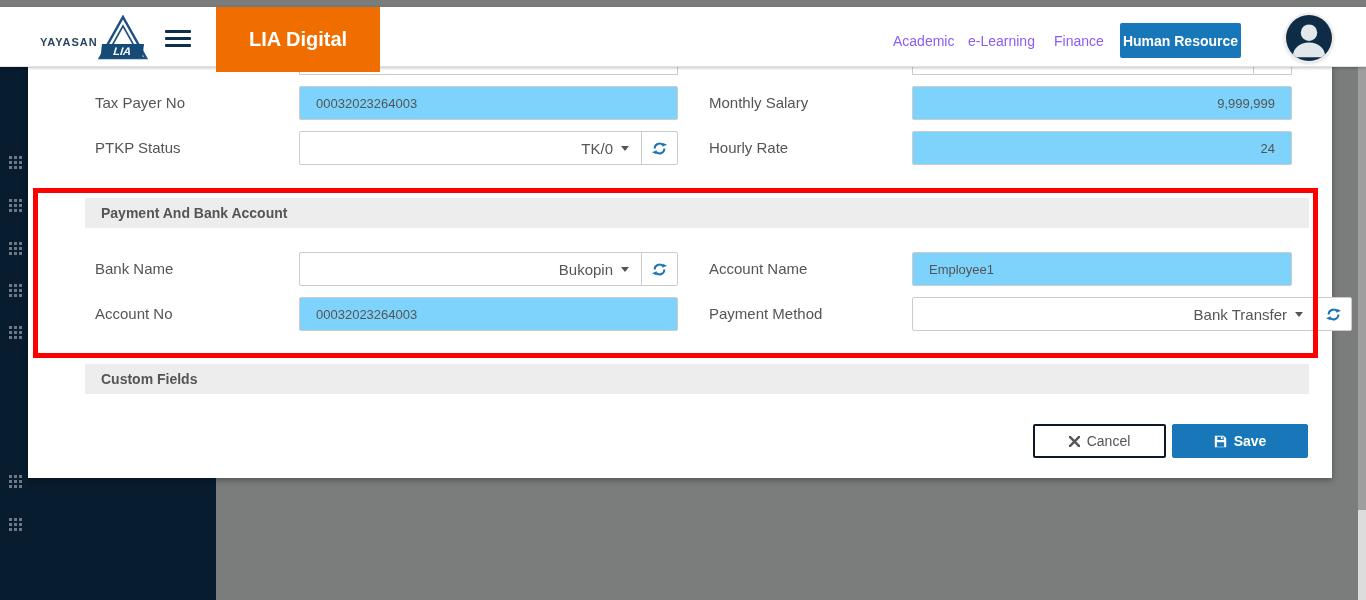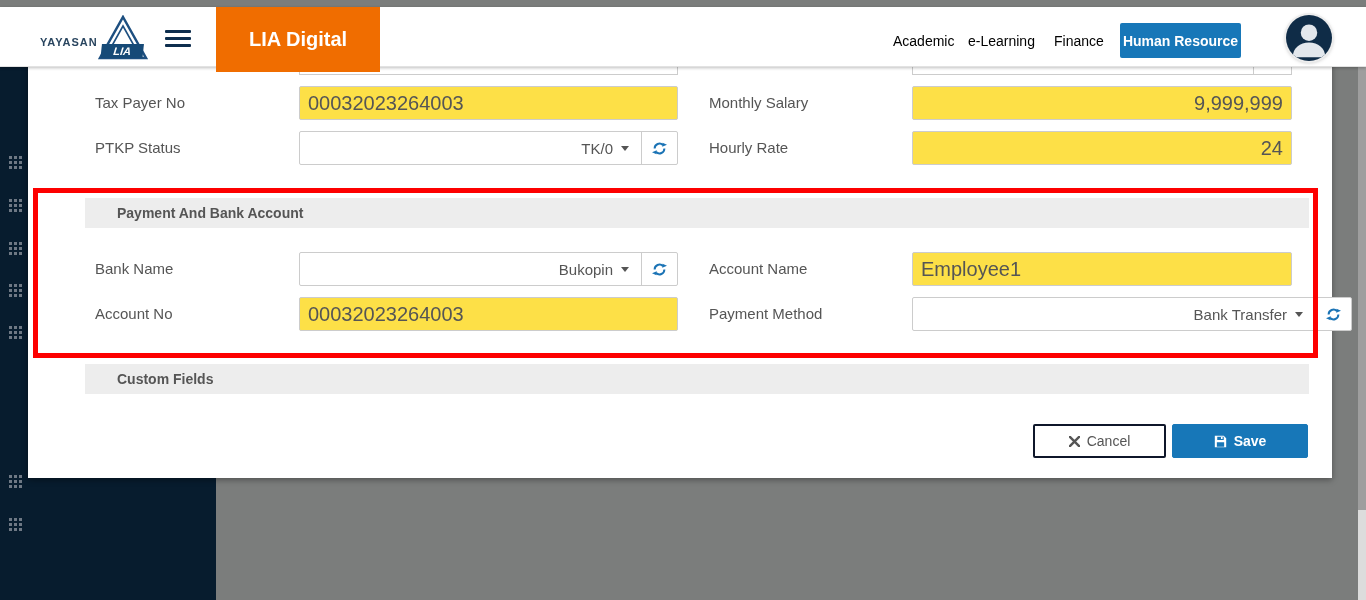--- a/index.html
+++ b/index.html
@@ -21,40 +21,40 @@
     box-shadow:5px 0 #6e7884,10px 0 #6e7884,0 5px #6e7884,5px 5px #6e7884,10px 5px #6e7884,0 10px #6e7884,5px 10px #6e7884,10px 10px #6e7884; }
   .gi1{top:96px;} .gi2{top:139px;} .gi3{top:182px;} .gi4{top:224px;} .gi5{top:266px;} .gi6{top:415px;} .gi7{top:458px;}
 
   
   .brand-text { position:absolute; left:40px; top:29px; font-size:11px; letter-spacing:1px; color:#29455f; font-weight:bold; }
   .logo { position:absolute; left:98px; top:8px; }
   .hamburger { position:absolute; left:165px; top:23px; width:26px; height:17px; cursor:pointer; }
   .hamburger span { display:block; height:3px; background:#0e2e4e; border-radius:1px; margin-bottom:4px; }
   .app-title { position:absolute; left:216px; top:0; width:164px; height:65px; background:#f06d00; color:#fff;
     font-size:20px; font-weight:bold; display:flex; align-items:center; justify-content:center; }
-  .nav-link { position:absolute; top:26px; font-size:14px; color:#000000; cursor:pointer; white-space:nowrap; }
+  .nav-link { position:absolute; top:26px; font-size:14px; color:#8b5cf6; cursor:pointer; white-space:nowrap; }
   .nav-academic { left:893px; } .nav-elearning { left:968px; } .nav-finance { left:1054px; }
   .nav-hr { position:absolute; left:1120px; top:16px; width:121px; height:35px; background:#1777b8; border-radius:2px;
     color:#fff; font-size:14px; font-weight:bold; display:flex; align-items:center; justify-content:center; cursor:pointer; }
   .avatar { position:absolute; left:1286px; top:8px; width:46px; height:46px; border-radius:50%; background:#0f2c47;
     overflow:hidden; box-shadow:0 0 0 2px #ededed, 0 1px 4px rgba(0,0,0,.35); cursor:pointer; }
 
   
   .fl { position:absolute; font-size:15px; color:#555; }
-  .inp { position:absolute; height:34px; border:1px solid #ccc; border-radius:2px; background:#fde047;
-    font-family:"Liberation Sans",sans-serif; font-size:20px; color:#555; padding:0 8px; outline:none; }
+  .inp { position:absolute; height:34px; border:1px solid #ccc; border-radius:2px; background:#7dd3fc;
+    font-family:"Liberation Sans",sans-serif; font-size:13px; color:#555; padding:0 16px; outline:none; }
   .inp.num { text-align:right; }
   .partial { position:absolute; top:61px; height:14px; border:1px solid #ccc; border-top:none; background:#fff; }
   .pdiv { position:absolute; right:37px; top:0; height:100%; border-left:1px solid #ccc; }
   .select-group { position:absolute; height:34px; border:1px solid #ccc; border-radius:2px; background:#fff; display:flex; }
   .select-box { flex:1; display:flex; align-items:center; justify-content:flex-end; padding:0 12px; font-size:15px; color:#555; cursor:pointer; }
   .caret { width:0; height:0; border-left:4px solid transparent; border-right:4px solid transparent; border-top:5px solid #555; margin-left:8px; }
   .refresh-btn { width:36px; border-left:1px solid #ccc; display:flex; align-items:center; justify-content:center; cursor:pointer; }
   .section-bar { position:absolute; left:73px; width:1224px; height:30px; background:#ededed; display:flex; align-items:center;
-    padding-left:32px; font-size:14px; font-weight:bold; color:#555; }
+    padding-left:16px; font-size:14px; font-weight:bold; color:#555; }
   .highlight-box { position:absolute; left:33px; top:188px; width:1285px; height:170px; border:5px solid #fd0000; z-index:4; pointer-events:none; }
 
   .btn { position:absolute; top:424px; height:34px; border-radius:2px; display:flex; align-items:center; justify-content:center;
     gap:7px; font-size:14px; cursor:pointer; }
   .btn-cancel { left:1021px; width:133px; background:#fff; border:2px solid #0f172a; color:#555; }
   .btn-save { left:1160px; width:136px; background:#1777b8; border:1px solid #1777b8; color:#fff; font-weight:bold; }
 </style>
 </head>
 <body>
 

